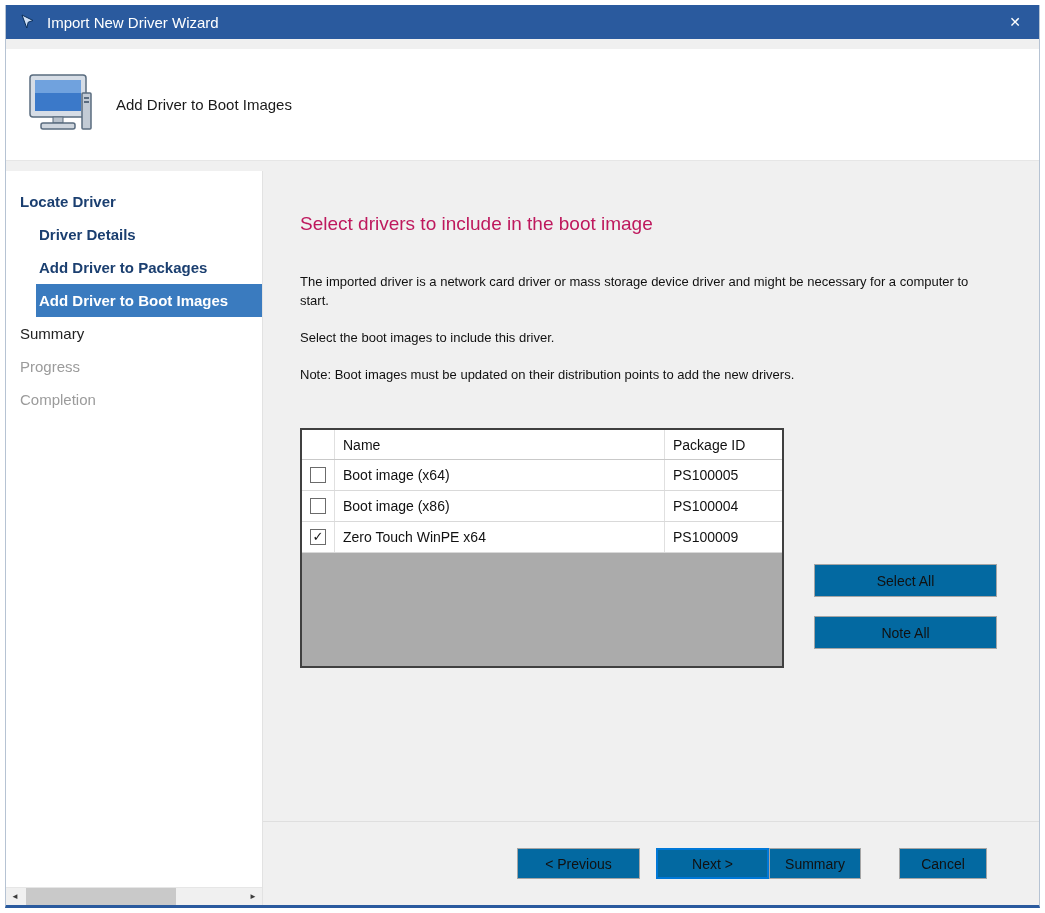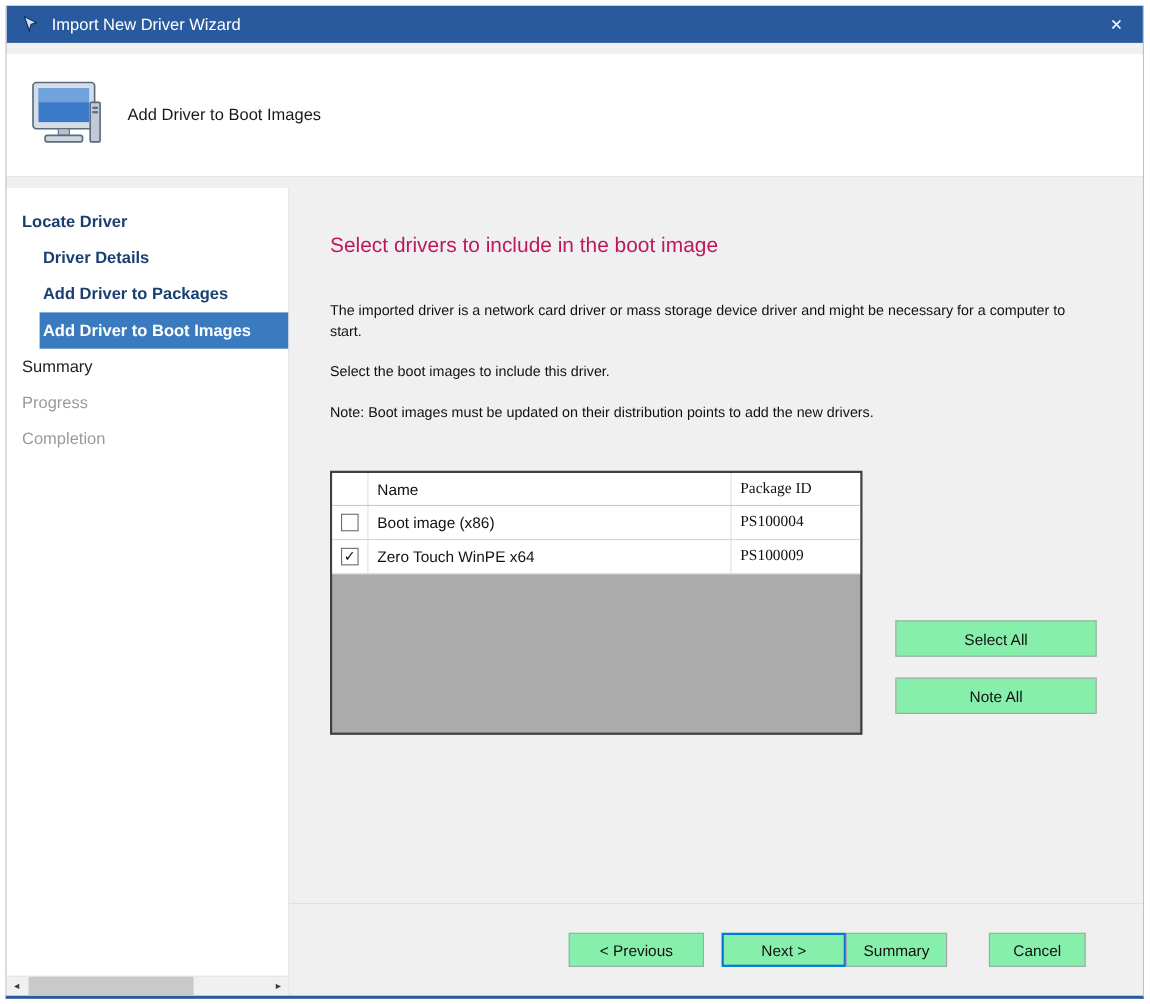--- a/index.html
+++ b/index.html
@@ -40,26 +40,26 @@
   .page-heading{font-size:19px;font-weight:normal;color:#be185d;margin:0 0 38px 0;}
   .para{font-size:13px;color:#111111;line-height:1.45;max-width:690px;margin:0 0 18px 0;}
   .para.note{margin:10px 0 44px 0;}
   
   .table-zone{display:flex;align-items:flex-end;}
   .boot-table{width:484px;height:240px;border:2px solid #404040;background:#ababab;display:flex;flex-direction:column;flex:0 0 auto;}
   .t-head{display:flex;height:30px;background:#ffffff;border-bottom:1px solid #c9c9c9;font-size:14px;color:#111111;}
   .t-row{display:flex;height:31px;background:#ffffff;border-bottom:1px solid #d9d9d9;font-size:14px;color:#111111;}
   .c-check{width:33px;height:100%;display:flex;align-items:center;justify-content:center;border-right:1px solid #e0e0e0;flex:0 0 auto;}
   .c-name{width:330px;height:100%;display:flex;align-items:center;padding-left:8px;border-right:1px solid #e0e0e0;flex:0 0 auto;}
-  .c-id{flex:1;height:100%;display:flex;align-items:center;padding-left:8px;font-family:Liberation Serif, serif;}
+  .c-id{flex:1;height:100%;display:flex;align-items:center;padding-left:8px;}
   .checkbox{width:16px;height:16px;background:#ffffff;border:1px solid #6b6b6b;display:flex;align-items:center;justify-content:center;font-size:13px;color:#111111;cursor:default;}
   .checkbox .mark{display:none;line-height:1;margin-top:-1px;}
   .checkbox.checked .mark{display:block;}
   
-  .btn{background:#86efac;border:1px solid #a5a5a5;font-size:14px;color:#111111;font-family:"Liberation Sans",sans-serif;cursor:default;}
+  .btn{background:#0369a1;border:1px solid #a5a5a5;font-size:14px;color:#111111;font-family:"Liberation Sans",sans-serif;cursor:default;}
   .side-btns{display:flex;flex-direction:column;margin-left:30px;}
   .side-btns .btn{width:183px;height:33px;margin-bottom:19px;}
   
   .footer{height:84px;flex:0 0 auto;border-top:1px solid #dfdfdf;display:flex;align-items:center;justify-content:flex-end;padding-right:52px;background:#f0f0f0;}
   .footer .btn{height:31px;}
   .btn-previous{width:123px;margin-right:16px;}
   .btn-next{width:113px;border:2px solid #0078d7;}
   .btn-summary{width:92px;margin-right:38px;}
   .btn-cancel{width:88px;}
 </style>
@@ -123,20 +123,27 @@
 
           <div class="table-zone">
 
             <div class="boot-table">
               <div class="t-head">
                 <div class="c-check"></div>
                 <div class="c-name">Name</div>
                 <div class="c-id">Package ID</div>
               </div>
 
+              <div class="t-row">
+                <div class="c-check">
+                  <span class="checkbox"></span>
+                </div>
+                <div class="c-name">Boot image (x64)</div>
+                <div class="c-id">PS100005</div>
+              </div>
 
               <div class="t-row">
                 <div class="c-check">
                   <span class="checkbox"></span>
                 </div>
                 <div class="c-name">Boot image (x86)</div>
                 <div class="c-id">PS100004</div>
               </div>
 
               <div class="t-row">

